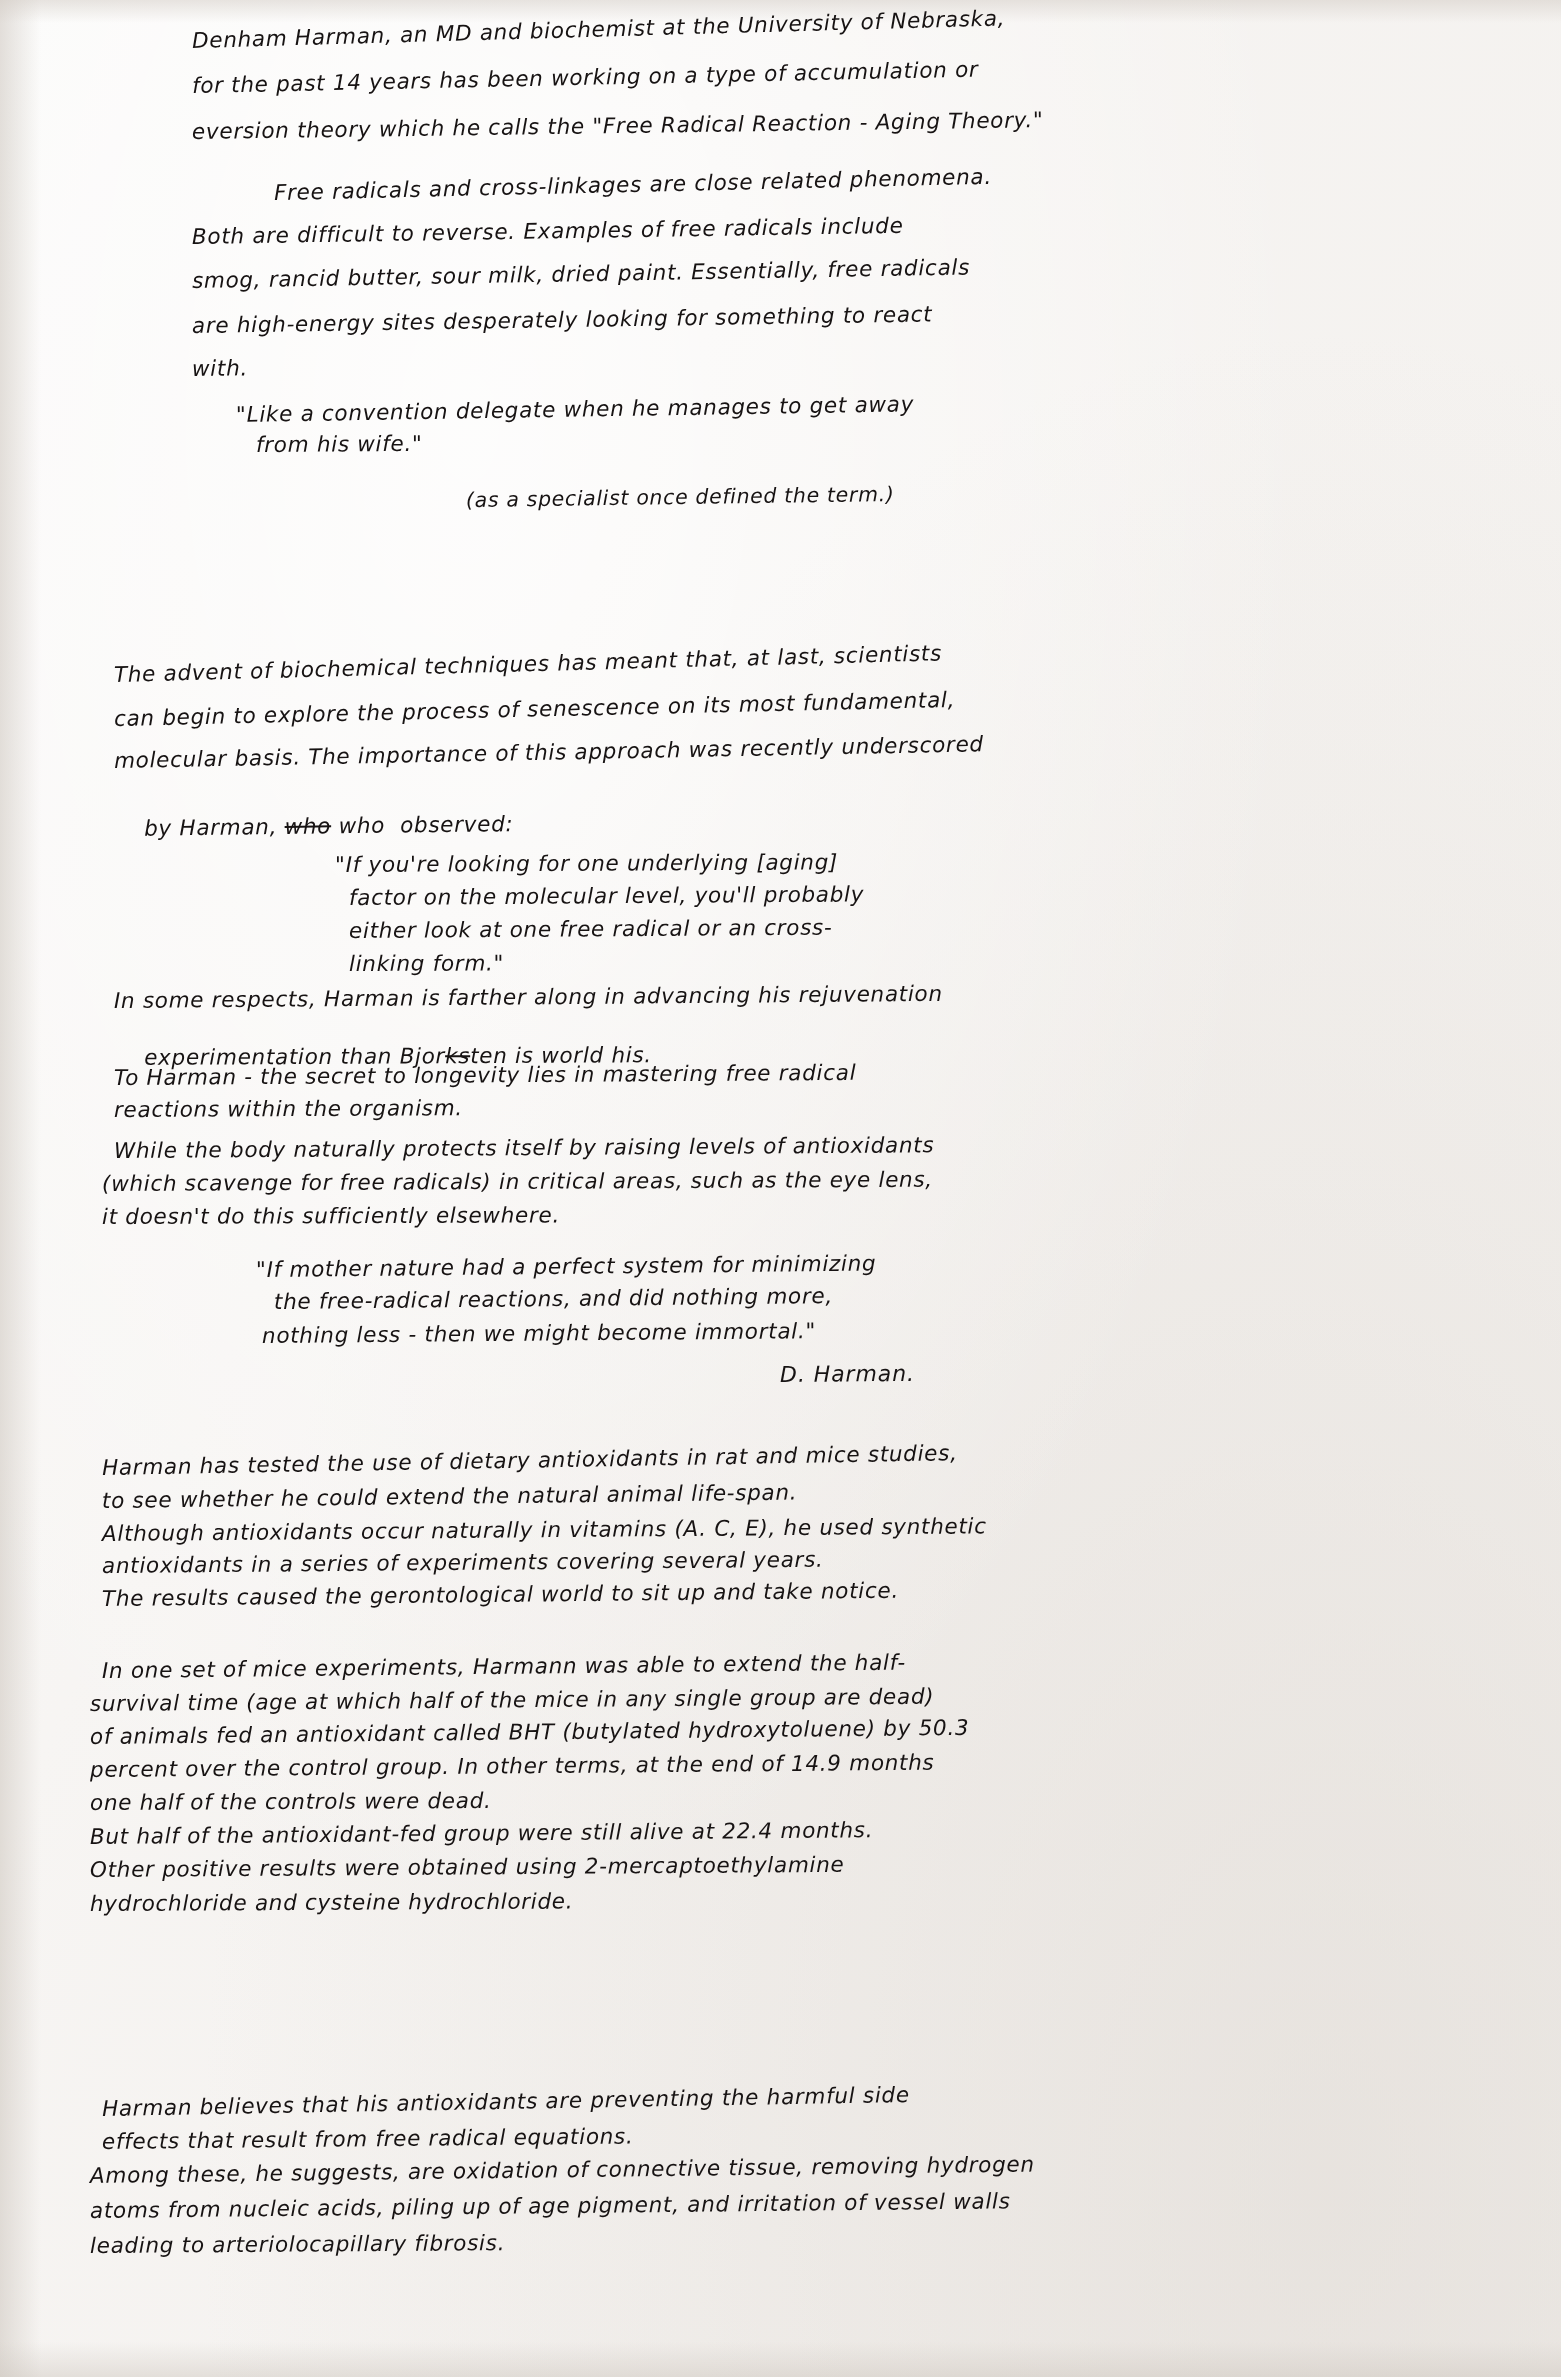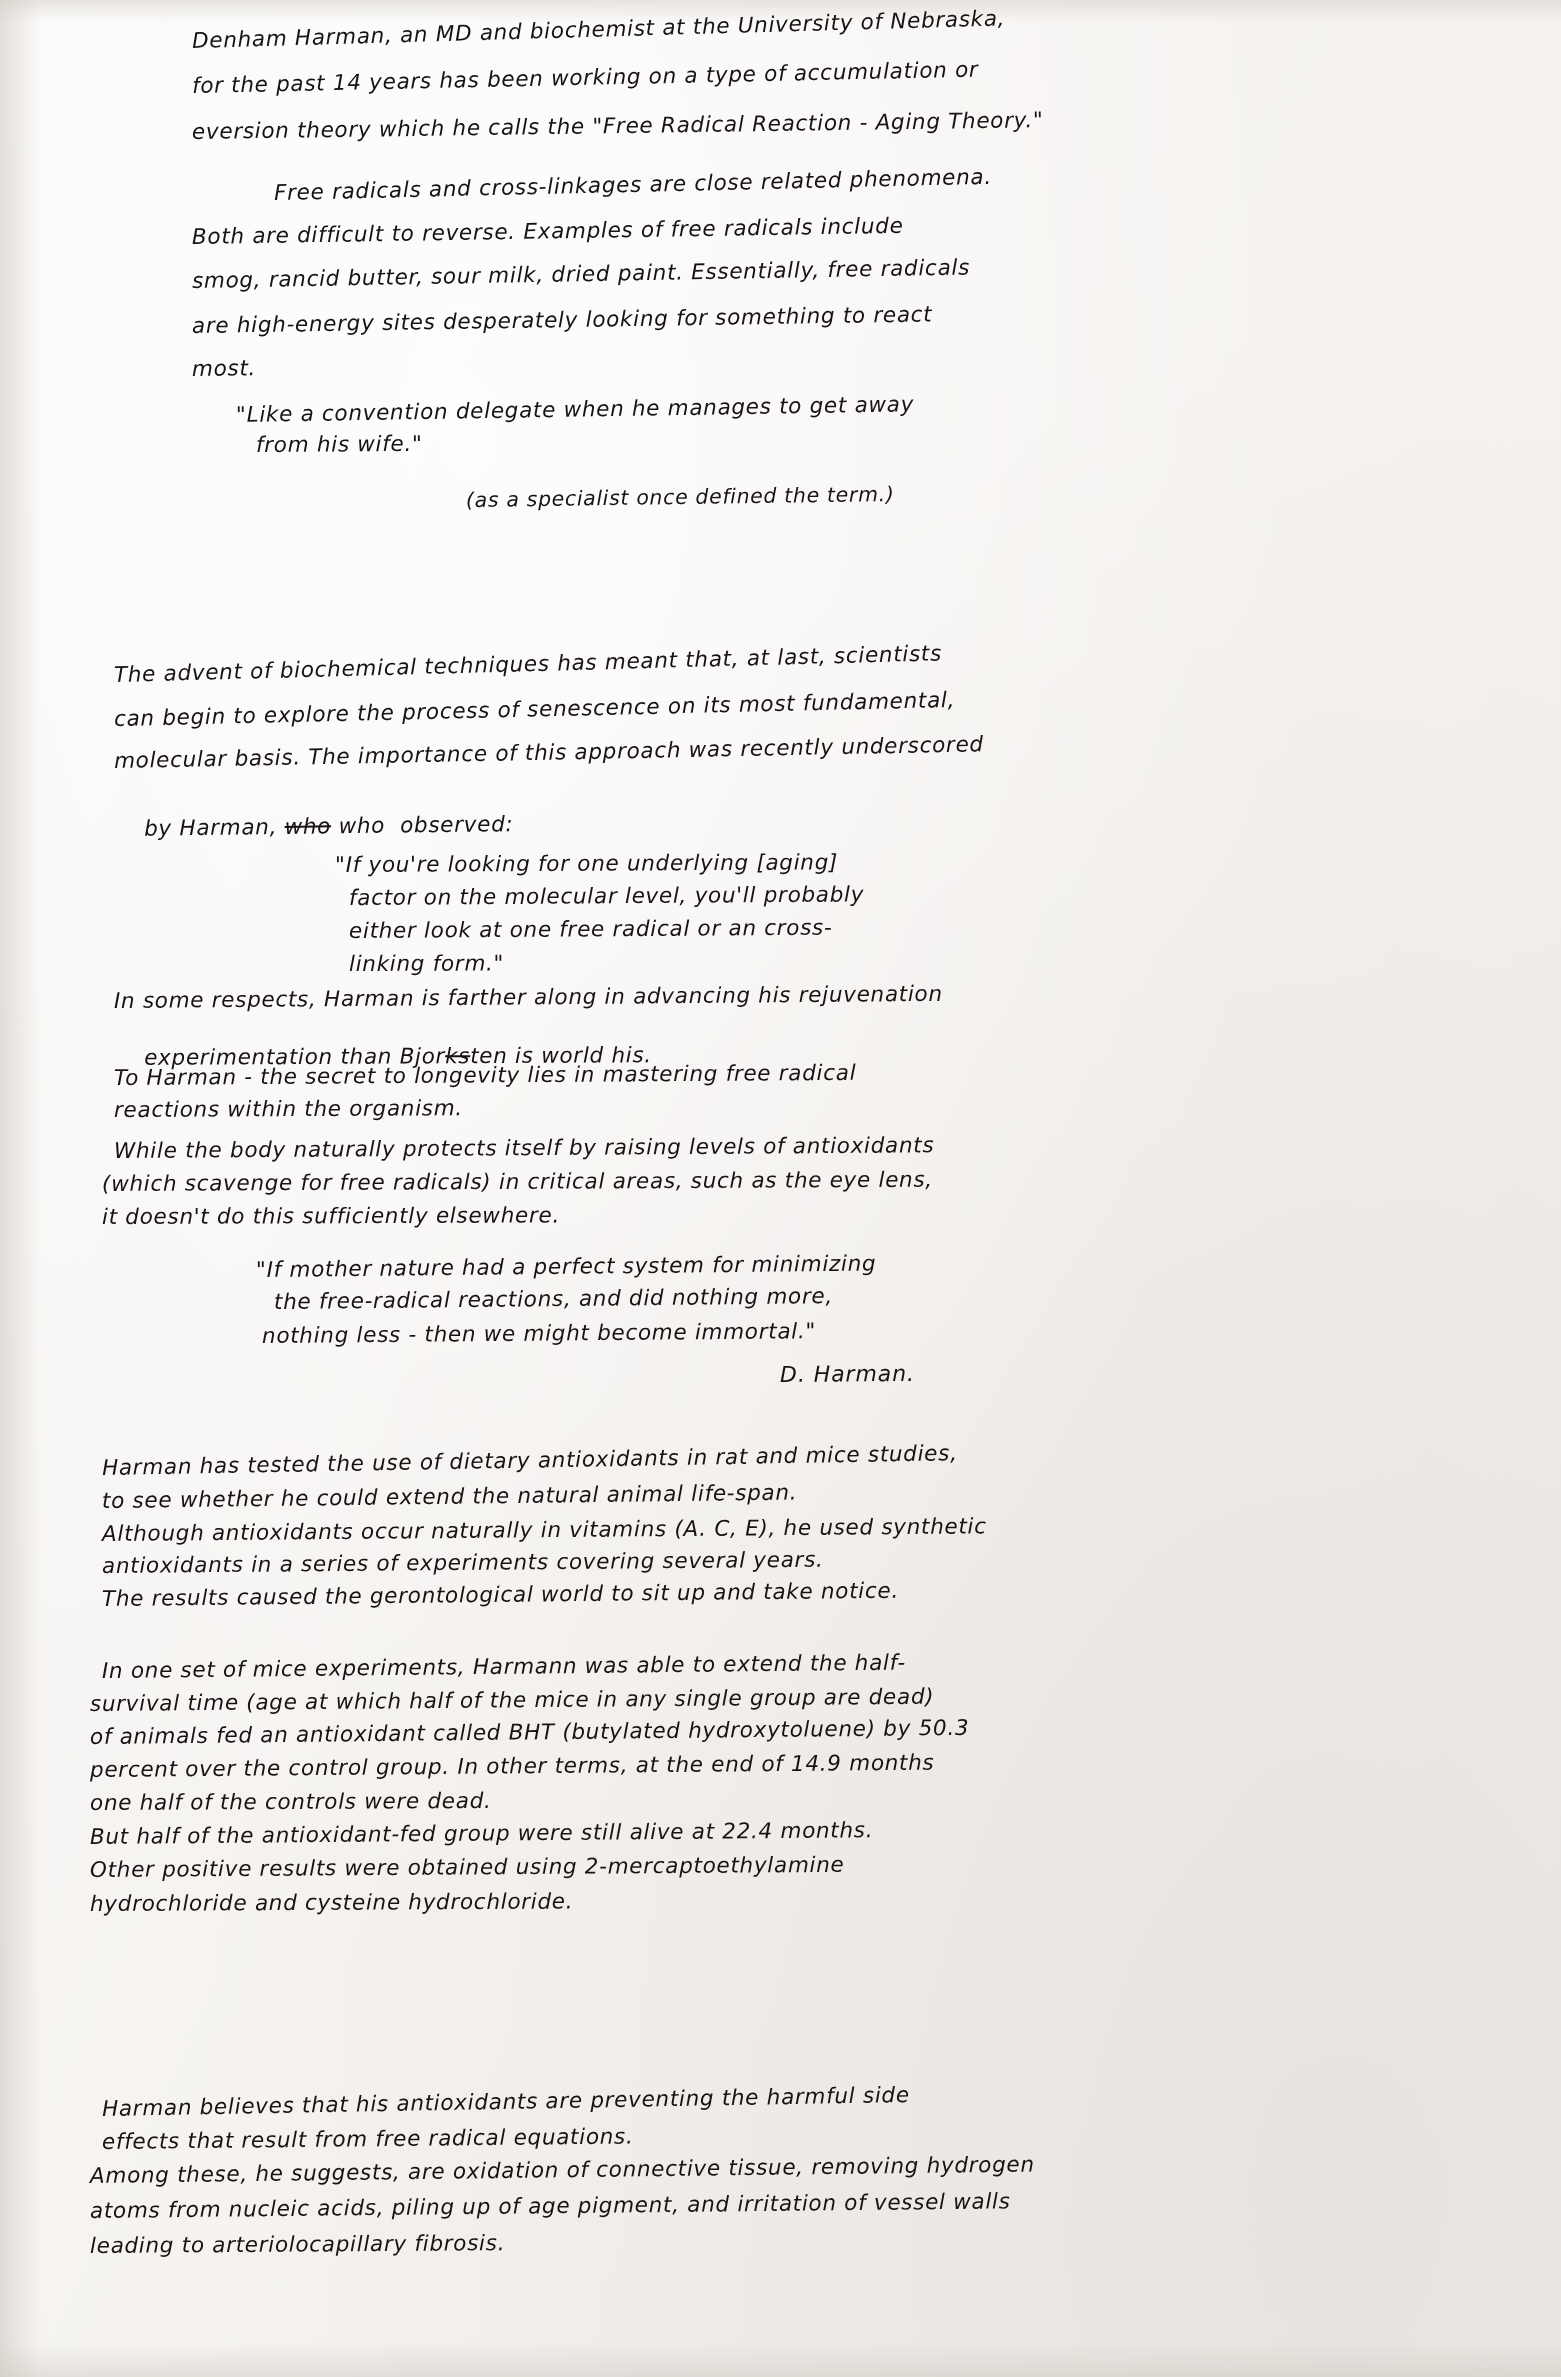--- a/index.html
+++ b/index.html
@@ -87,21 +87,21 @@
   <div class="edge-bottom"></div>
 
   <div class="hand l" style="left:192px; top:28px; transform: rotate(-1.6deg);">Denham Harman, an MD and biochemist at the University of Nebraska,</div>
   <div class="hand l" style="left:192px; top:73px; transform: rotate(-1.2deg);">for the past 14 years has been working on a type of accumulation or</div>
   <div class="hand l" style="left:192px; top:119px; transform: rotate(-0.8deg);">eversion theory which he calls the "Free Radical Reaction - Aging Theory."</div>
 
   <div class="hand l" style="left:274px; top:180px; transform: rotate(-1.3deg);">Free radicals and cross-linkages are close related phenomena.</div>
   <div class="hand l" style="left:192px; top:224px; transform: rotate(-0.9deg);">Both are difficult to reverse. Examples of free radicals include</div>
   <div class="hand l" style="left:192px; top:268px; transform: rotate(-1.0deg);">smog, rancid butter, sour milk, dried paint. Essentially, free radicals</div>
   <div class="hand l" style="left:192px; top:313px; transform: rotate(-0.9deg);">are high-energy sites desperately looking for something to react</div>
-  <div class="hand l" style="left:192px; top:356px; transform: rotate(-0.7deg);">most.</div>
+  <div class="hand l" style="left:192px; top:356px; transform: rotate(-0.7deg);">with.</div>
 
   <div class="hand l" style="left:236px; top:402px; transform: rotate(-0.9deg);">"Like a convention delegate when he manages to get away</div>
   <div class="hand l" style="left:256px; top:432px; transform: rotate(-0.4deg);">from his wife."</div>
 
   <div class="hand m" style="left:466px; top:488px; transform: rotate(-0.8deg);">(as a specialist once defined the term.)</div>
 
   <div class="hand l" style="left:114px; top:662px; transform: rotate(-1.5deg);">The advent of biochemical techniques has meant that, at last, scientists</div>
   <div class="hand l" style="left:114px; top:706px; transform: rotate(-1.3deg);">can begin to explore the process of senescence on its most fundamental,</div>
   <div class="hand l" style="left:114px; top:748px; transform: rotate(-1.1deg);">molecular basis. The importance of this approach was recently underscored</div>
 

